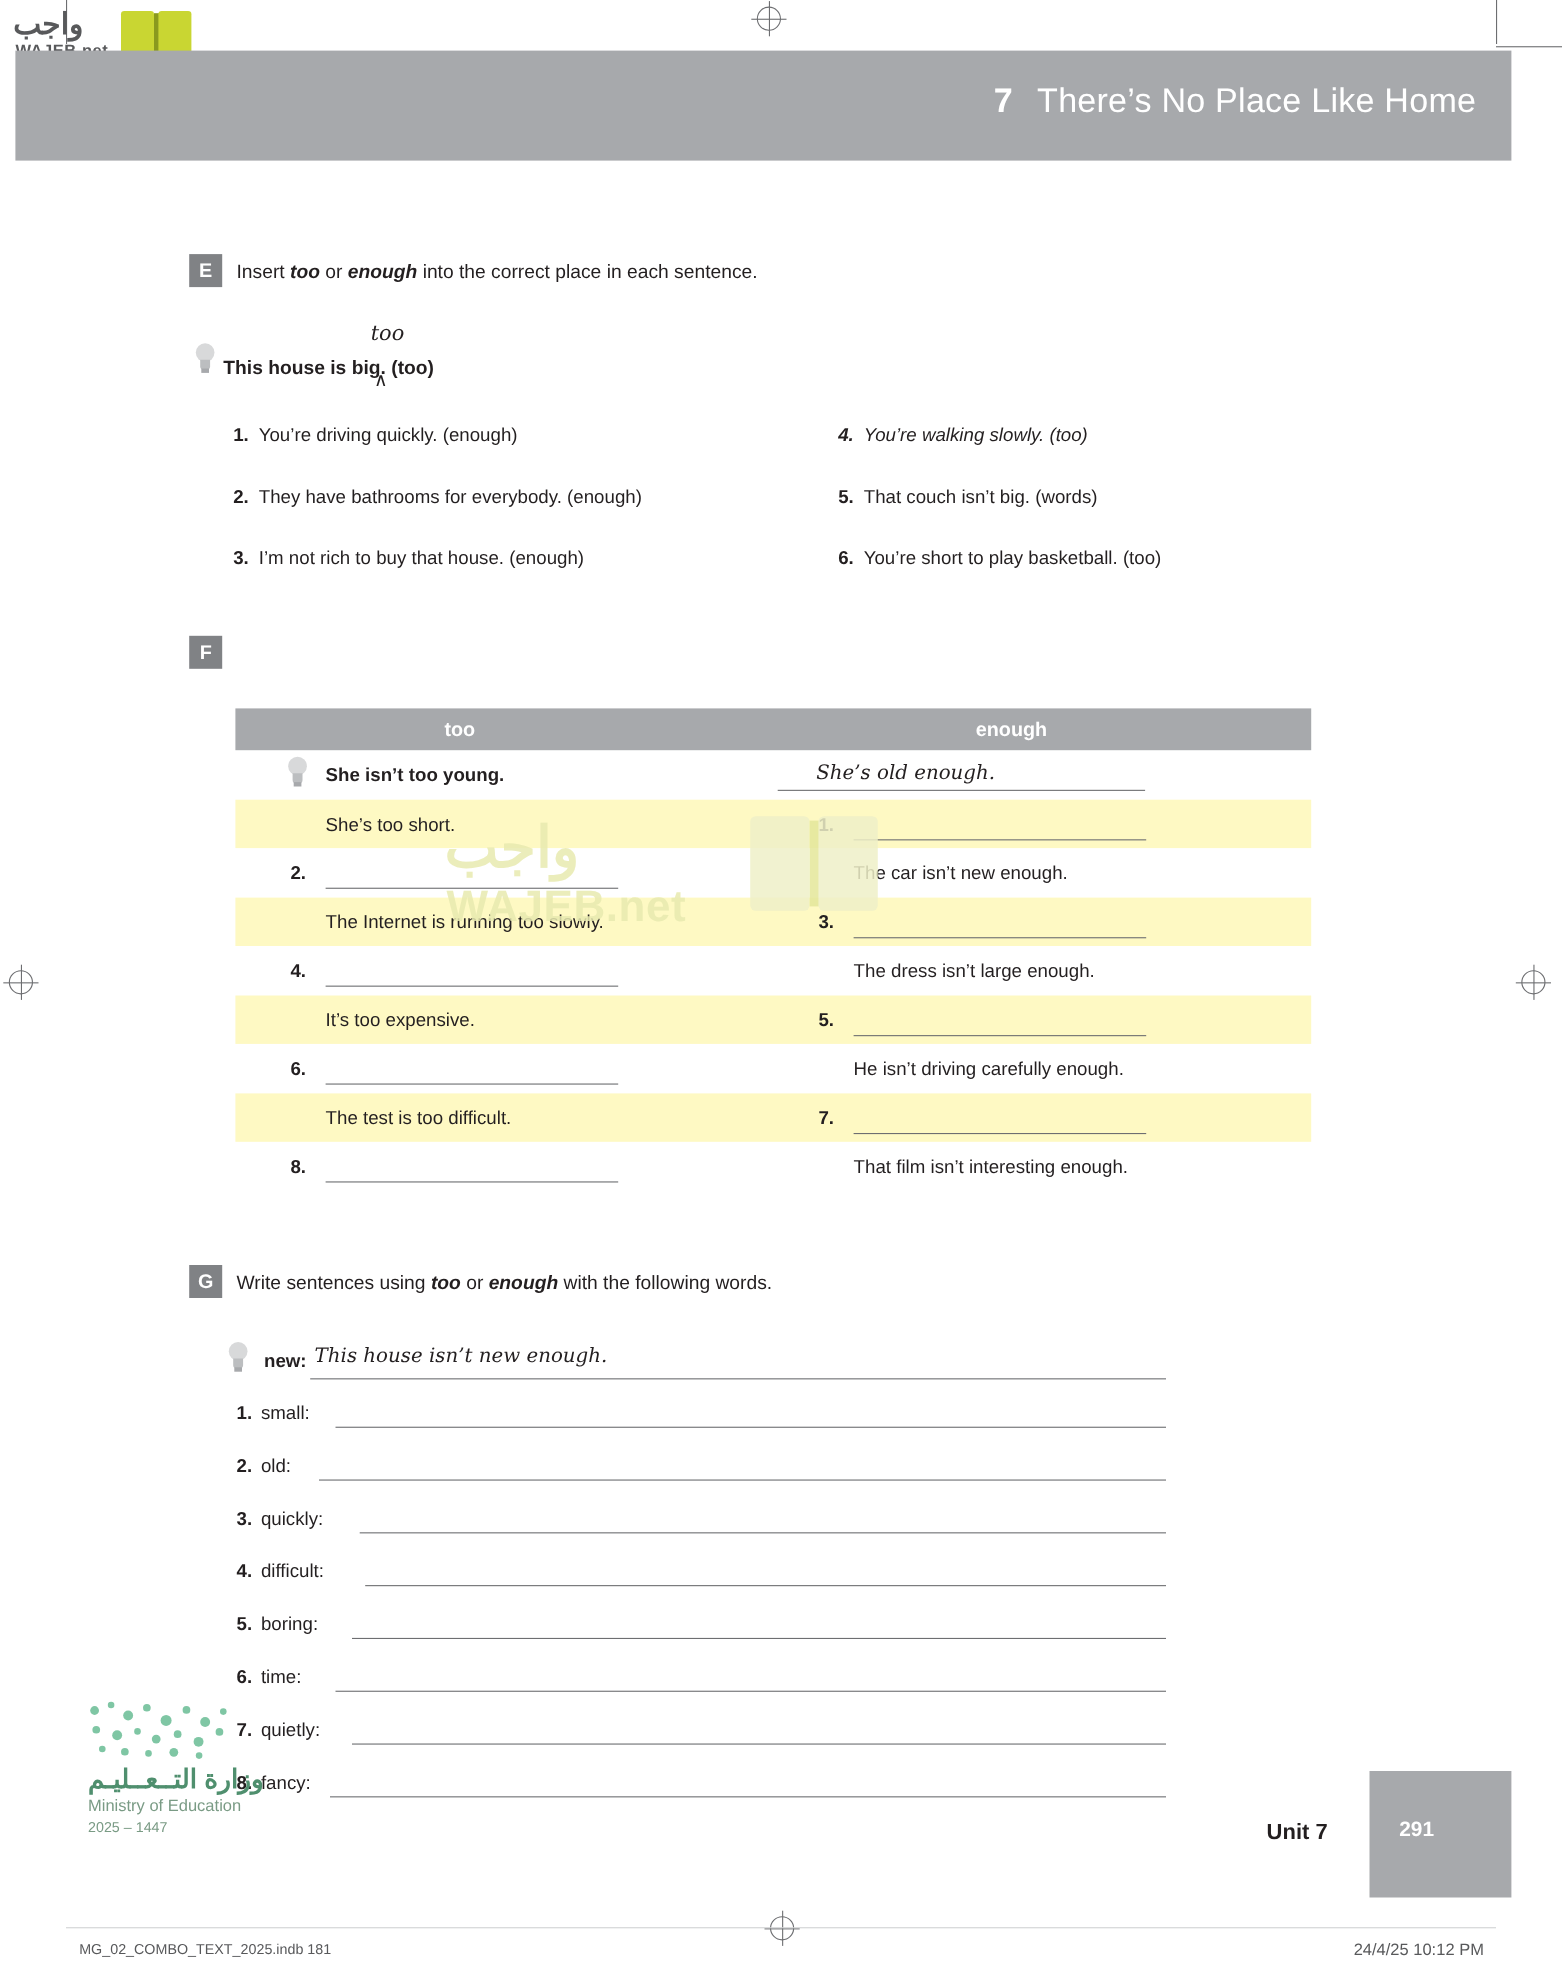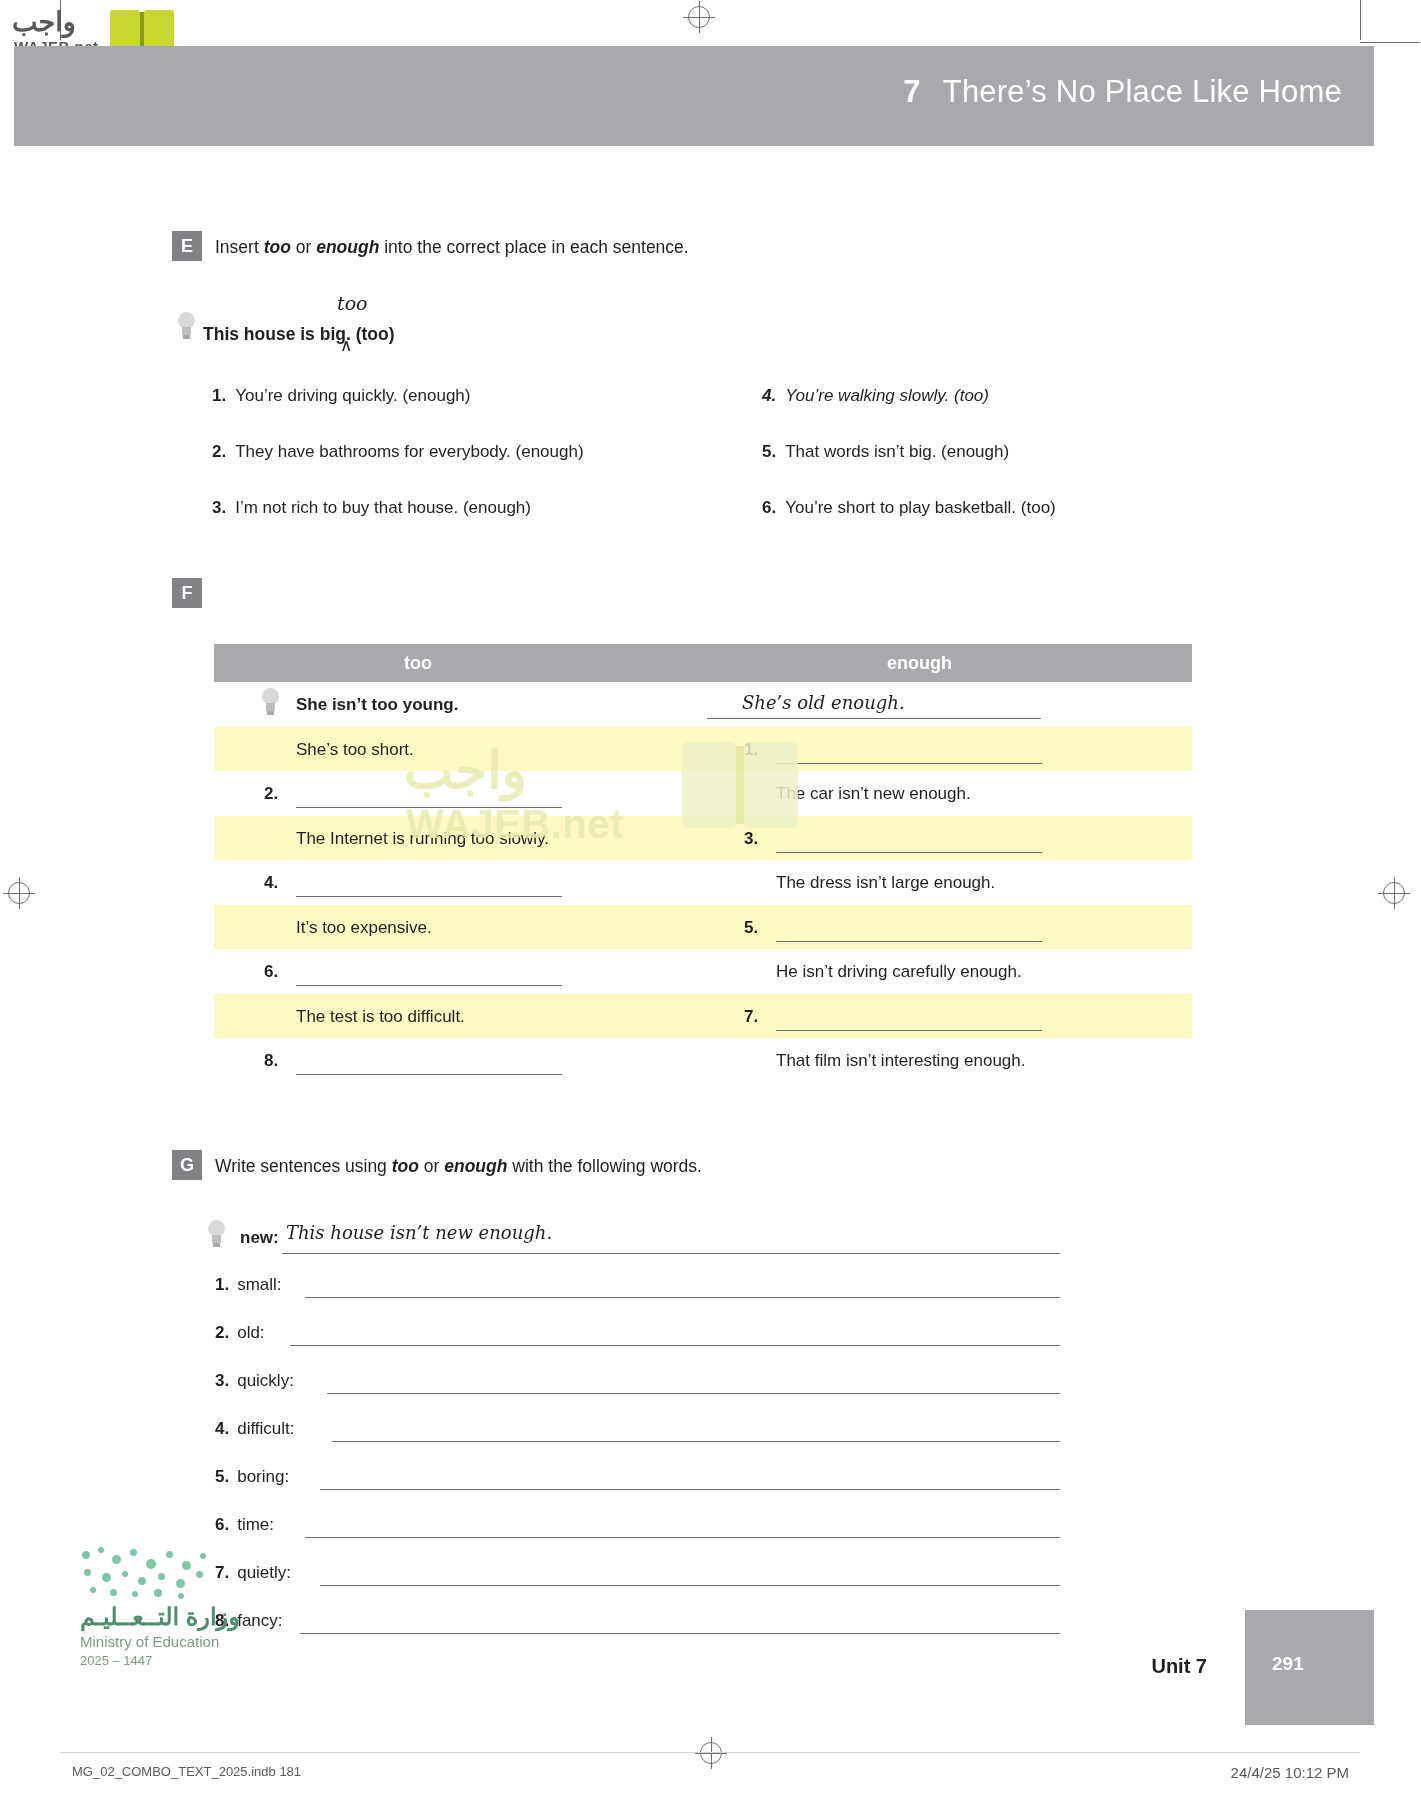--- a/index.html
+++ b/index.html
@@ -418,21 +418,21 @@
     </div>
     <div class="hand" style="left:337px; top:292px;">too</div>
     <div class="example-line" style="left:203px; top:324px;">This house is big. (too)</div>
     <div class="caret" style="left:340px; top:335px;">∧</div>
 
     <div class="item" style="left:212px; top:386px;"><span class="num">1.</span><span>You’re driving quickly. (enough)</span></div>
     <div class="item" style="left:212px; top:442px;"><span class="num">2.</span><span>They have bathrooms for everybody. (enough)</span></div>
     <div class="item" style="left:212px; top:498px;"><span class="num">3.</span><span>I’m not rich to buy that house. (enough)</span></div>
 
     <div class="item" style="left:762px; top:386px;font-style:italic;"><span class="num">4.</span><span>You’re walking slowly. (too)</span></div>
-    <div class="item" style="left:762px; top:442px;"><span class="num">5.</span><span>That words isn’t big. (enough)</span></div>
+    <div class="item" style="left:762px; top:442px;"><span class="num">5.</span><span>That couch isn’t big. (words)</span></div>
     <div class="item" style="left:762px; top:498px;"><span class="num">6.</span><span>You’re short to play basketball. (too)</span></div>
 
     <div class="ex-badge" style="left:172px; top:578px;">F</div>
 
     <div class="tbl">
       <div class="hrow">
         <span class="h1">too</span>
         <span class="h2">enough</span>
       </div>
 

